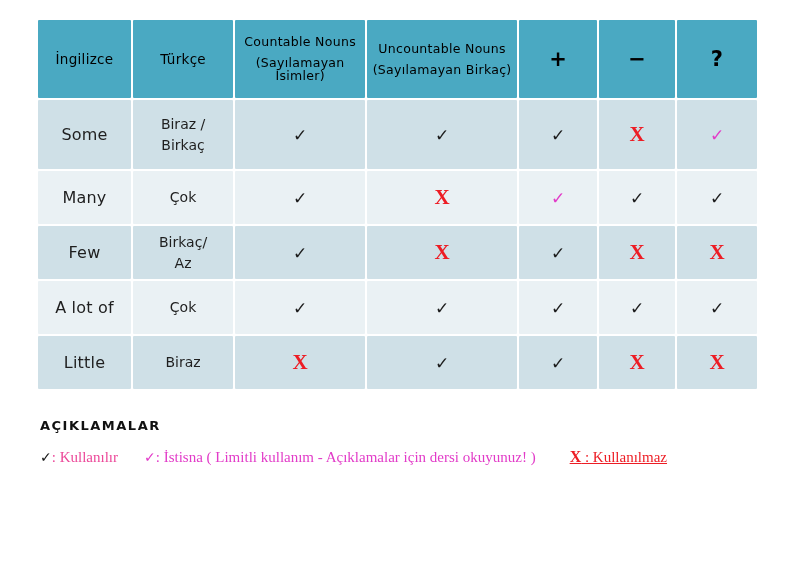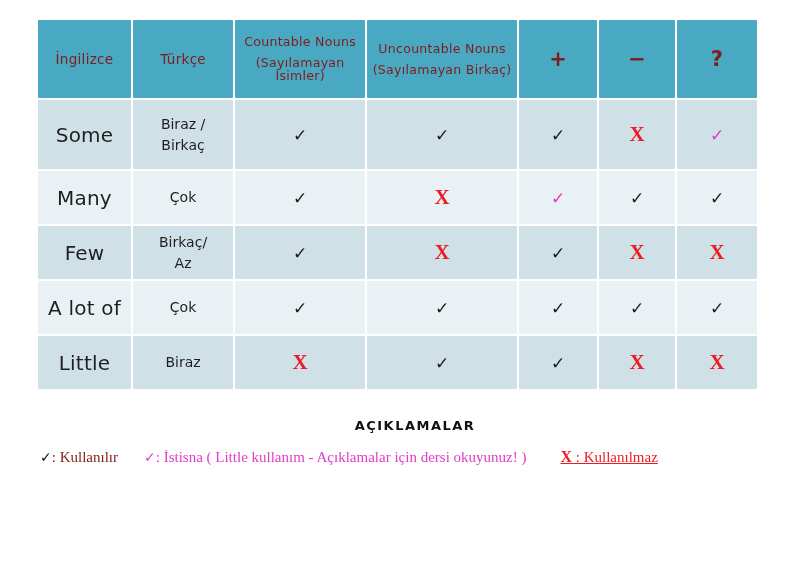--- a/index.html
+++ b/index.html
@@ -17,67 +17,66 @@
     margin:18px 0 0 36px;
   }
   table.grid th, table.grid td {
     text-align:center;
     vertical-align:middle;
     border-radius:1px;
     overflow:hidden;
   }
   th.hcell {
     background:#4aa9c2;
-    color:#7f1d1d;
+    color:#000000;
     font-weight:normal;
     font-size:13.5px;
     height:76px;
     letter-spacing:0.3px;
   }
   th.hcell .h-line { display:block; font-size:12.5px; line-height:1.1; margin:7px 2px; }
   th.hcell.sym { font-size:21px; font-weight:bold; }
 
   tbody td { height:51px; font-size:14px; color:#1f1f1f; }
   tbody tr:nth-child(odd) td  { background:#cfe0e7; }
   tbody tr:nth-child(even) td { background:#eaf1f4; }
   tr.tall td { height:67px; }
 
-  td.word { font-size:20px; letter-spacing:0.2px; }
+  td.word { font-size:16px; letter-spacing:0.2px; }
   td.tur  { padding:0 26px; line-height:1.5; }
 
   td.mark { font-weight:bold; }
   td.mark.check     { color:#1c1c1c; font-size:17px; }
   td.mark.exception { color:#e23bc8; font-size:17px; }
   td.mark.x {
     color:#ed1c24;
     font-family:"Liberation Serif", serif;
     font-size:21px;
     font-weight:bold;
   }
 
   
   .legend-title {
     margin:27px 0 0 40px;
     font-size:13px;
     font-weight:bold;
     letter-spacing:1.5px;
     color:#111111;
-    text-align:center;
   }
   .legend-row {
     margin:15px 0 0 40px;
     display:flex;
     align-items:baseline;
     font-family:"Liberation Serif", serif;
     font-size:15px;
     white-space:nowrap;
   }
   .legend-item .glyph { font-family:"DejaVu Sans", sans-serif; font-weight:bold; font-size:14px; }
   .li-used  .glyph { color:#141414; }
-  .li-used  .label { color:#7f1d1d;margin-top:18px; }
+  .li-used  .label { color:#ec4899;margin-top:18px; }
   .li-exception { margin-left:26px; color:#e23bc8; }
   .li-exception .glyph { color:#e23bc8; }
   .li-unused { margin-left:34px; color:#ed1c24;text-decoration:underline; }
   .li-unused .glyph { font-family:"Liberation Serif", serif; font-size:16px; color:#ed1c24; }
 </style>
 </head>
 <body>
 
 <div class="page">
 
@@ -157,20 +156,20 @@
     </tbody>
   </table>
 
   <div class="legend-title">AÇIKLAMALAR</div>
 
   <div class="legend-row">
     <span class="legend-item li-used">
       <span class="glyph">✓</span><span class="label">: Kullanılır</span>
     </span>
     <span class="legend-item li-exception">
-      <span class="glyph">✓</span><span class="label">: İstisna ( Little kullanım - Açıklamalar için dersi okuyunuz! )</span>
+      <span class="glyph">✓</span><span class="label">: İstisna ( Limitli kullanım - Açıklamalar için dersi okuyunuz! )</span>
     </span>
     <span class="legend-item li-unused">
       <span class="glyph">X</span><span class="label"> : Kullanılmaz</span>
     </span>
   </div>
 
 </div>
 
 </body></html>

